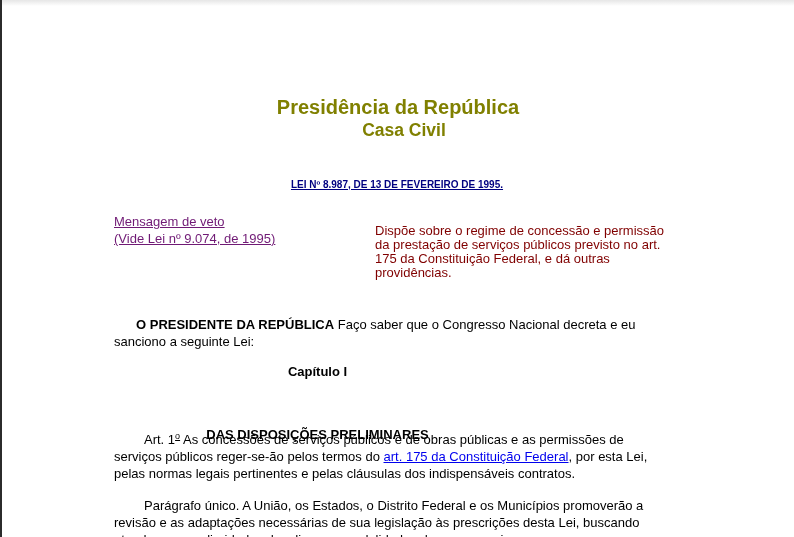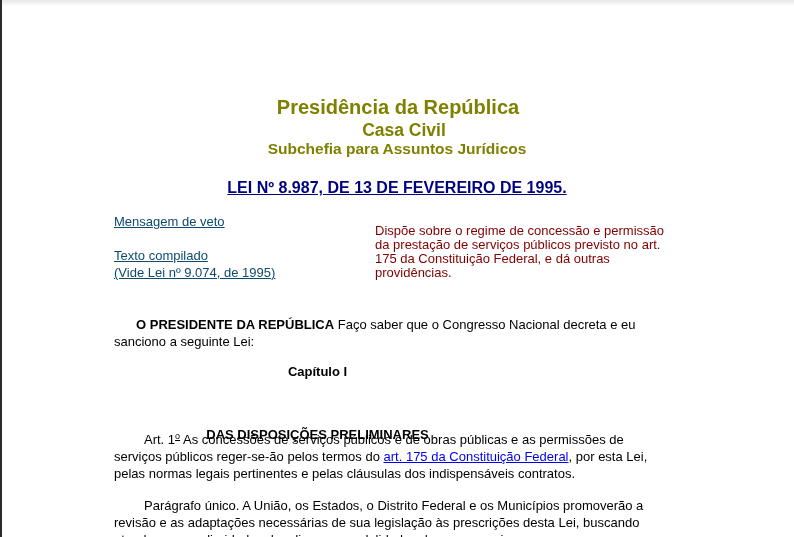--- a/index.html
+++ b/index.html
@@ -52,34 +52,34 @@
     }
     .h-sub {
       font-size: 15.5px;
       line-height: 18px;
     }
     .law-title {
       position: absolute;
       left: 0; top: 179px;
       width: 794px;
       text-align: center;
-      font-size: 16px;
+      font-size: 10px;
       font-weight: bold;
       color: #000080;
       text-decoration: underline;
     }
     .law-title span { cursor: pointer; }
     .links {
       position: absolute;
       left: 114px; top: 214px;
       font-size: 13px;
     }
     .links a {
       display: block;
-      color: #0c4a6e;
+      color: #701a75;
       height: 17px;
       line-height: 16px;
     }
     .links a.l1 { margin-top: 0; }
     .links a.l2 { margin-top: 17px; }
     .links a.l3 { }
     .ementa {
       position: absolute;
       left: 375px; top: 224px;
       width: 300px;
@@ -126,30 +126,28 @@
 <body>
 
 <div class="left-border"></div>
 <div class="top-shadow"></div>
 
 <div class="page">
 
   <div class="header">
     <div class="h-pres">Presidência da República</div>
     <div class="h-casa">Casa Civil</div>
-    <div class="h-sub">Subchefia para Assuntos Jurídicos</div>
   </div>
 
   <div class="law-title">
     <span>LEI Nº 8.987, DE 13 DE FEVEREIRO DE 1995.</span>
   </div>
 
   <div class="links">
     <a class="l1" href="#">Mensagem de veto</a>
-    <a class="l2" href="#">Texto compilado</a>
     <a class="l3" href="#">(Vide Lei nº 9.074, de 1995)</a>
   </div>
 
   <div class="ementa">Dispõe sobre o regime de concessão e permissão da prestação de serviços públicos previsto no art. 175 da Constituição Federal, e dá outras providências.</div>
 
   <div class="para p-president"><span class="indent"></span><b>O PRESIDENTE DA REPÚBLICA</b><span> Faço saber que o Congresso Nacional decreta e eu sanciono a seguinte Lei:</span></div>
 
   <div class="center-heading cap">Capítulo I</div>
   <div class="center-heading disp">DAS DISPOSIÇÕES PRELIMINARES</div>
 

